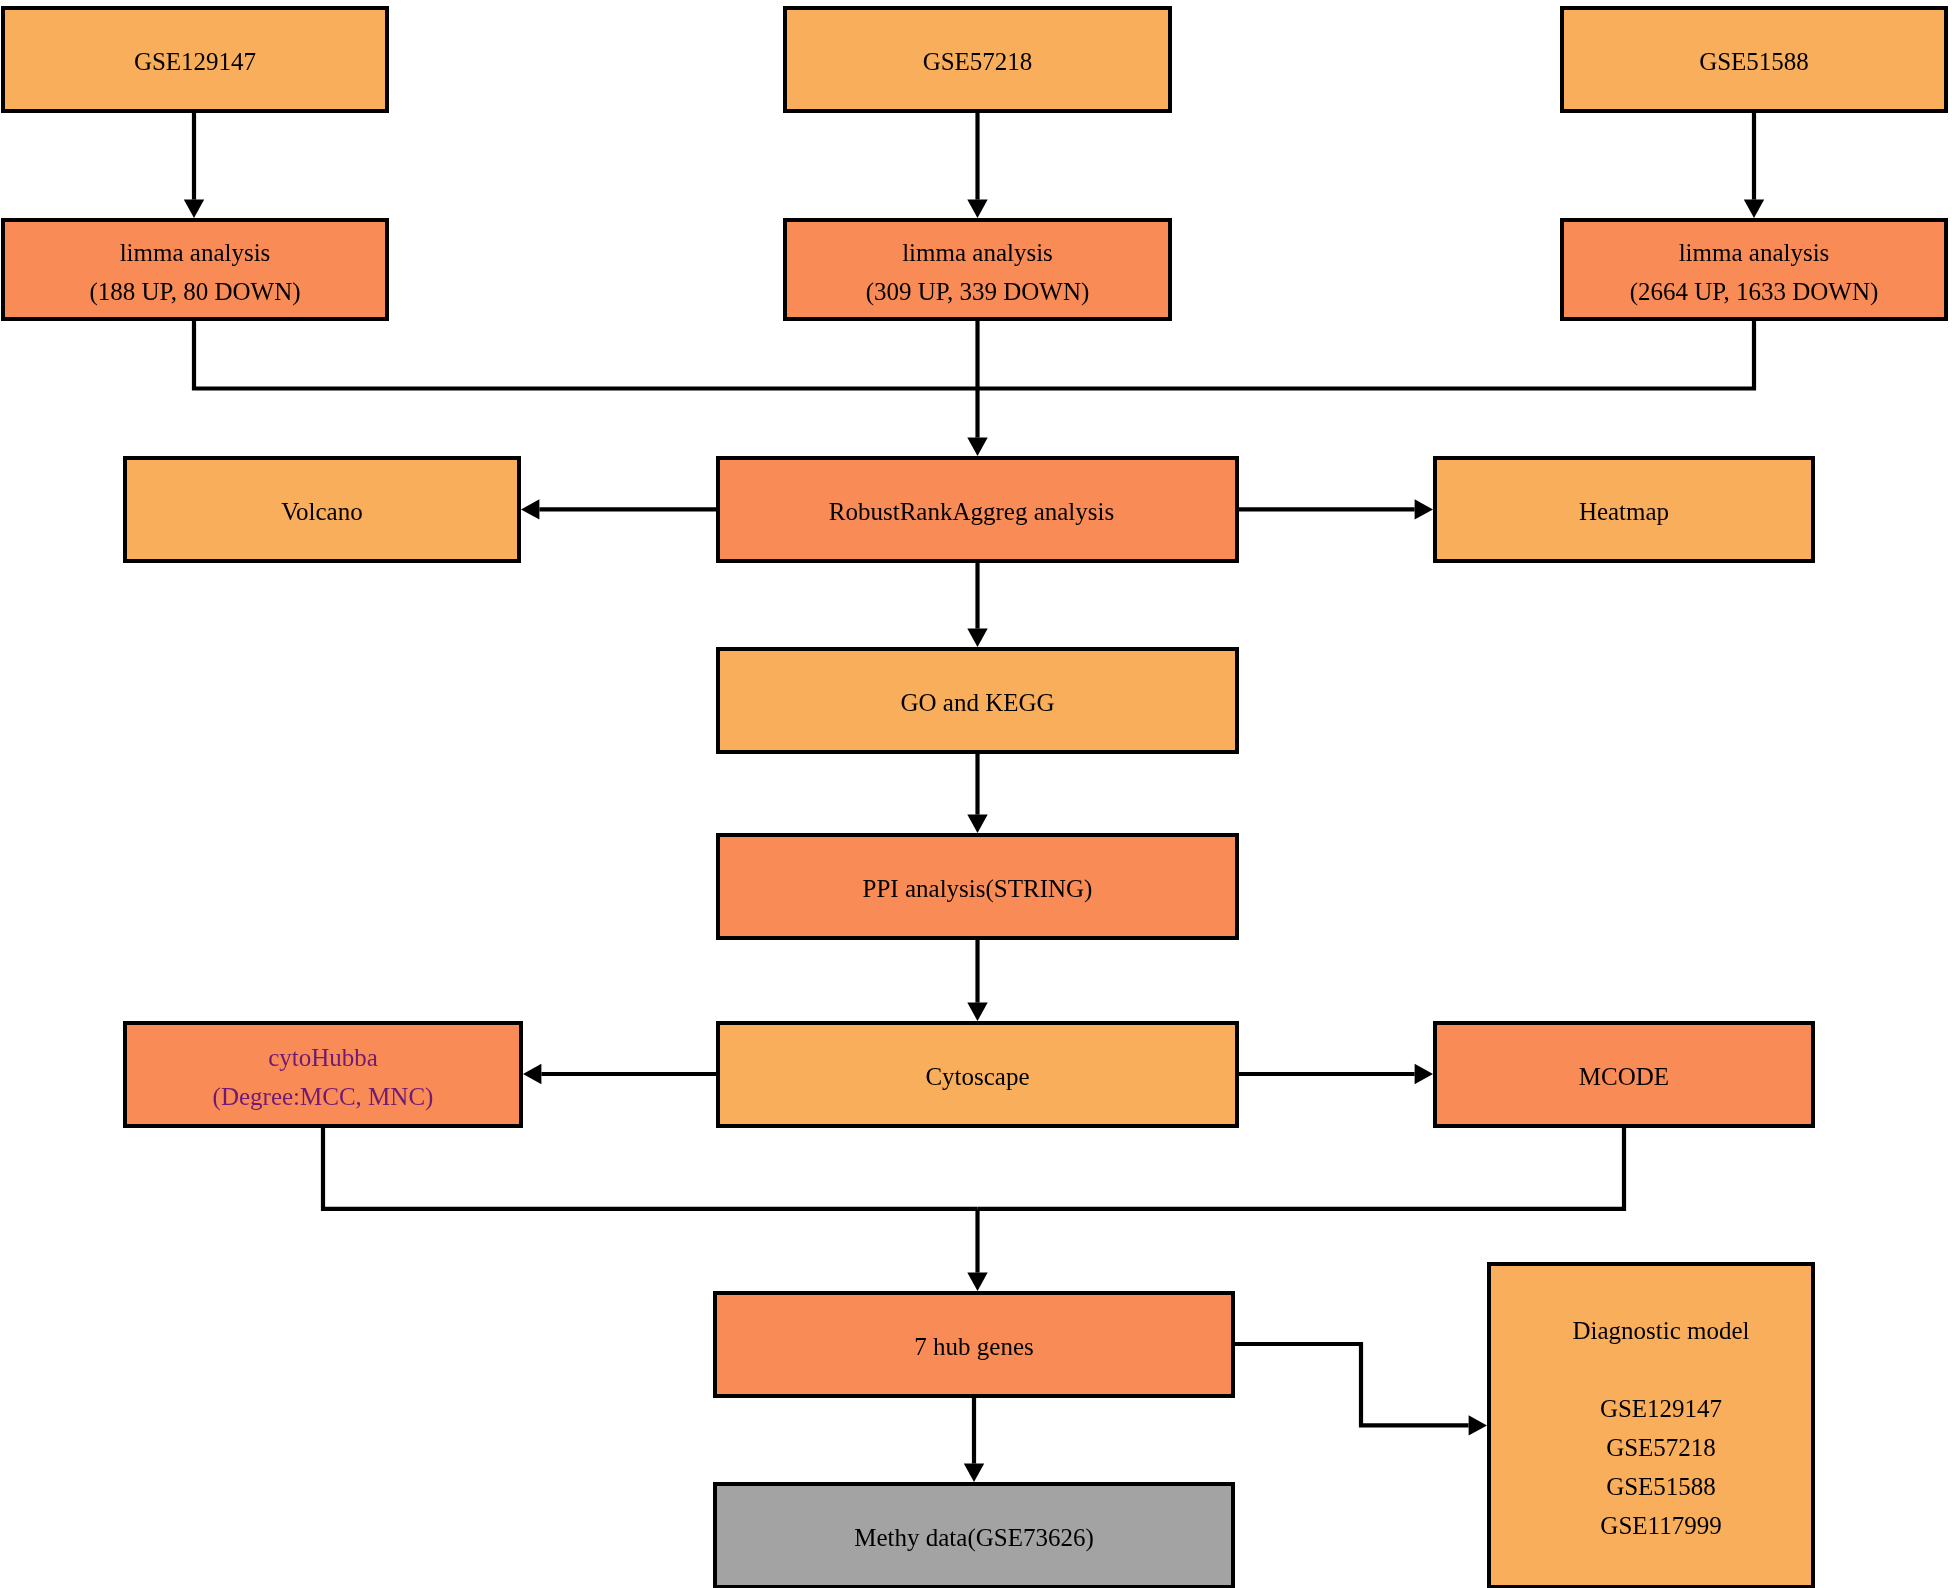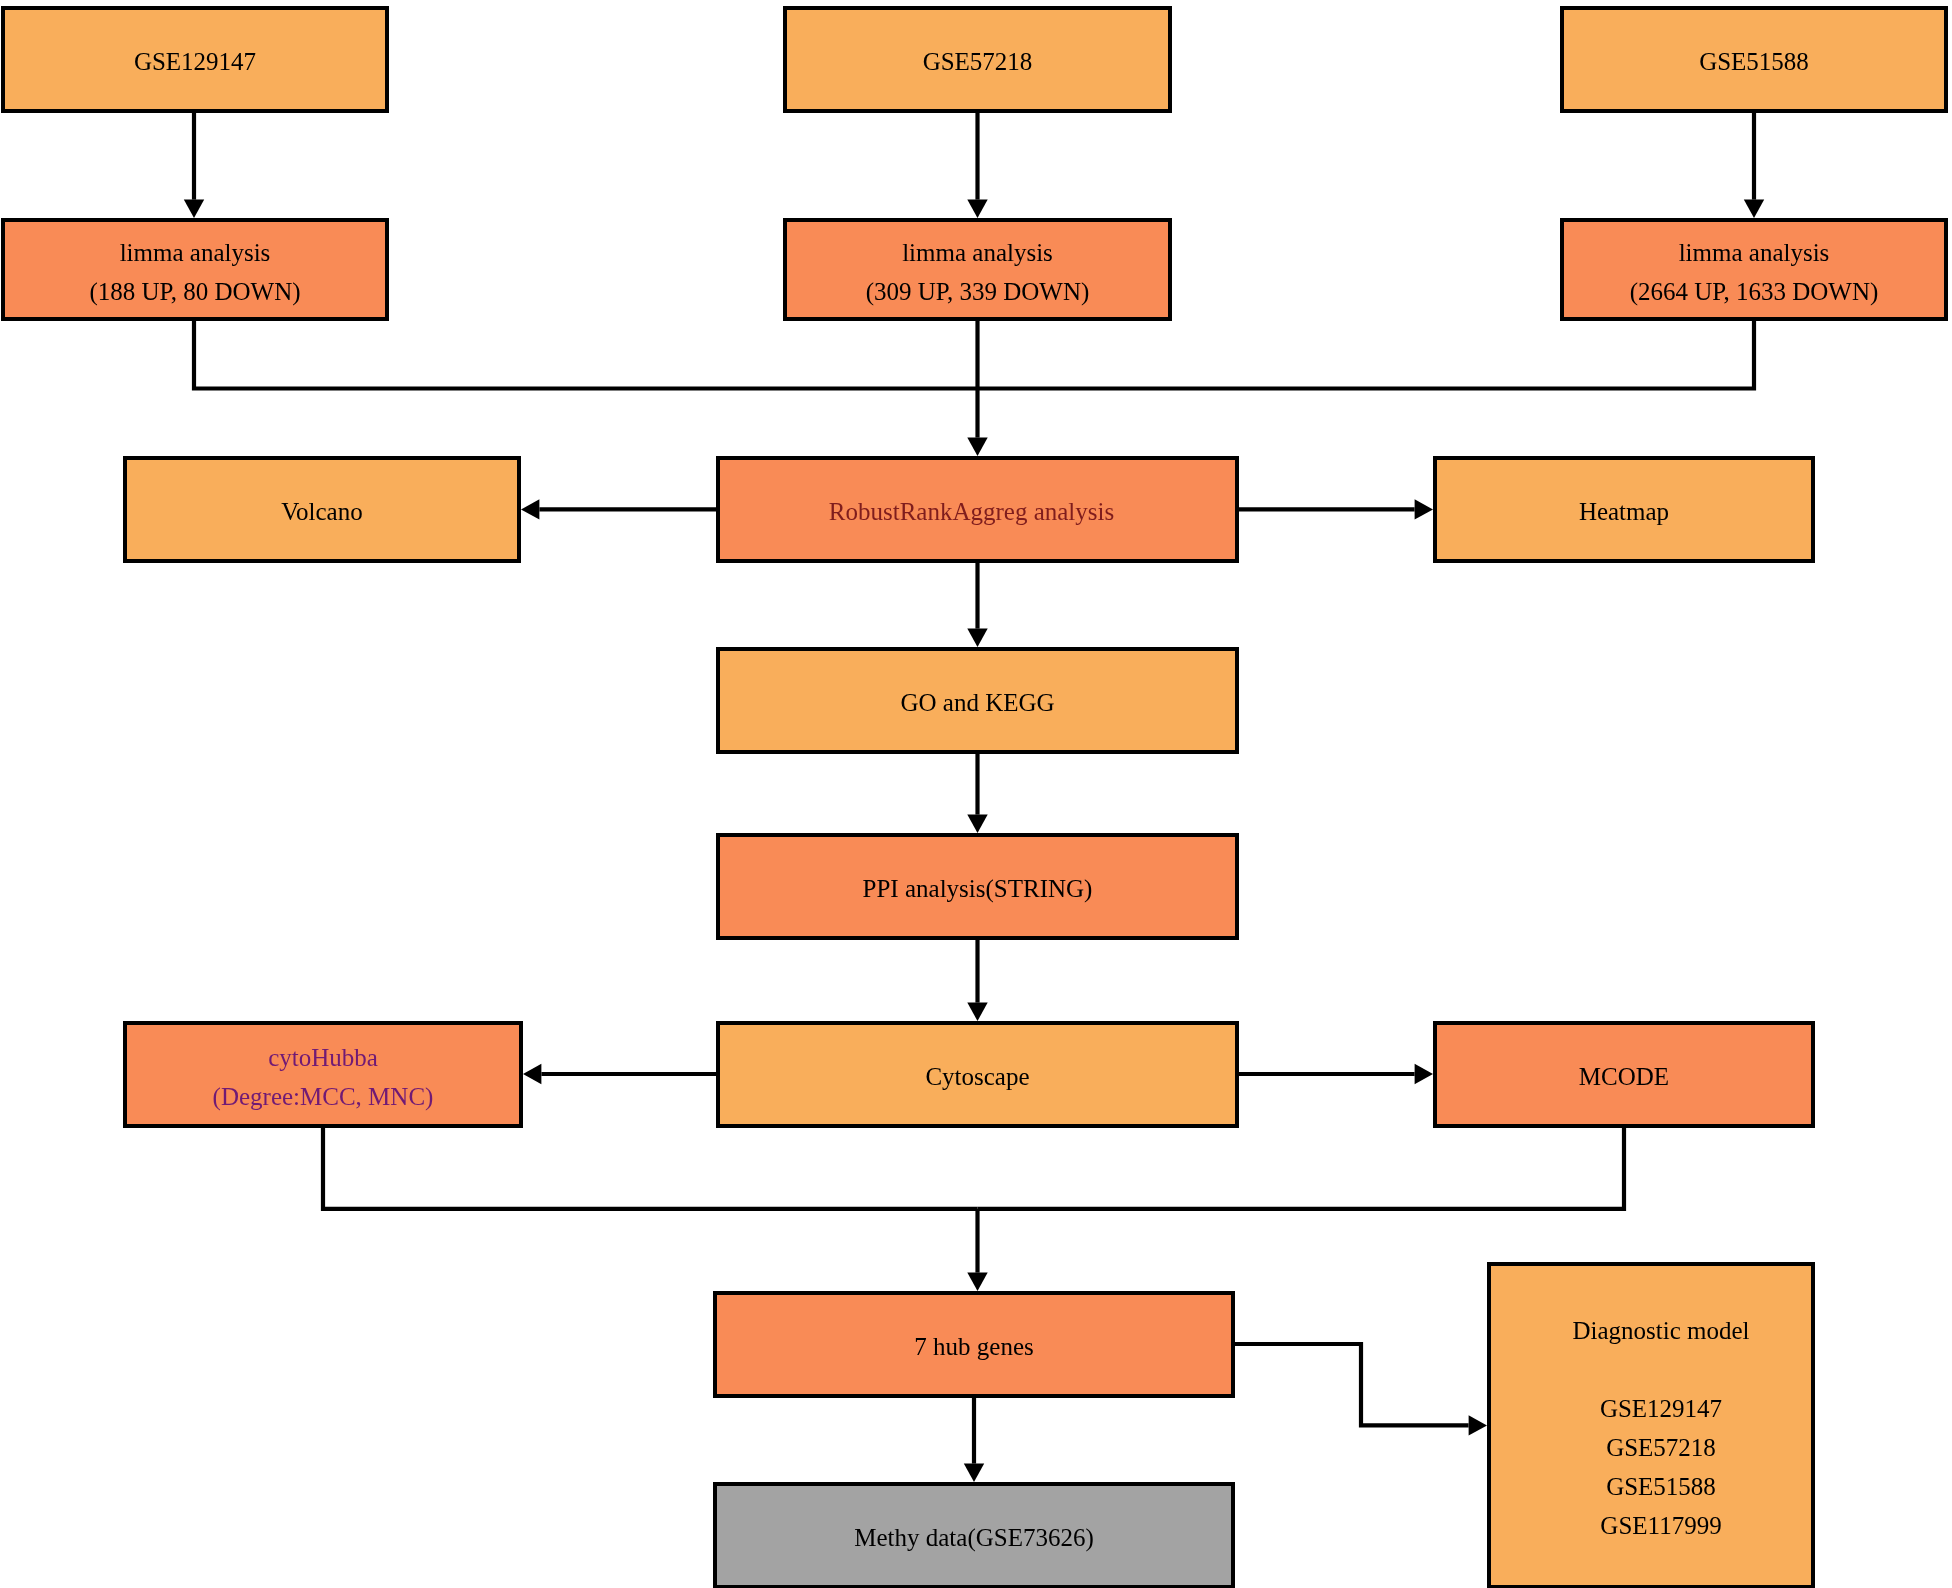--- a/index.html
+++ b/index.html
@@ -105,21 +105,21 @@
     <span class="lbl" style="transform: translate(0px, 2px);">limma analysis
 (309 UP, 339 DOWN)</span>
   </div>
   <div class="node" id="node-limma3" style="left: 1560px; top: 218px; width: 388px; height: 103px; background: rgb(249, 139, 86); border-color: rgb(0, 0, 0); color: rgb(0, 0, 0);">
     <span class="lbl" style="transform: translate(0px, 2px);">limma analysis
 (2664 UP, 1633 DOWN)</span>
   </div>
   <div class="node" id="node-volcano" style="left: 123px; top: 456px; width: 398px; height: 107px; background: rgb(249, 174, 91); border-color: rgb(0, 0, 0); color: rgb(0, 0, 0);">
     <span class="lbl" style="transform: translate(0px, 2px);">Volcano</span>
   </div>
-  <div class="node" id="node-rra" style="left: 716px; top: 456px; width: 523px; height: 107px; background: rgb(249, 139, 86); border-color: rgb(0, 0, 0); color: #7f1d1d;">
+  <div class="node" id="node-rra" style="left: 716px; top: 456px; width: 523px; height: 107px; background: rgb(249, 139, 86); border-color: rgb(0, 0, 0); color: #000000;">
     <span class="lbl" style="transform: translate(-6px, 2px);">RobustRankAggreg analysis</span>
   </div>
   <div class="node" id="node-heatmap" style="left: 1433px; top: 456px; width: 382px; height: 107px; background: rgb(249, 174, 91); border-color: rgb(0, 0, 0); color: rgb(0, 0, 0);">
     <span class="lbl" style="transform: translate(0px, 2px);">Heatmap</span>
   </div>
   <div class="node" id="node-gokegg" style="left: 716px; top: 647px; width: 523px; height: 107px; background: rgb(249, 174, 91); border-color: rgb(0, 0, 0); color: rgb(0, 0, 0);">
     <span class="lbl" style="transform: translate(0px, 2px);">GO and KEGG</span>
   </div>
   <div class="node" id="node-ppi" style="left: 716px; top: 833px; width: 523px; height: 107px; background: rgb(249, 139, 86); border-color: rgb(0, 0, 0); color: rgb(0, 0, 0);">
     <span class="lbl" style="transform: translate(0px, 2px);">PPI analysis(STRING)</span>

